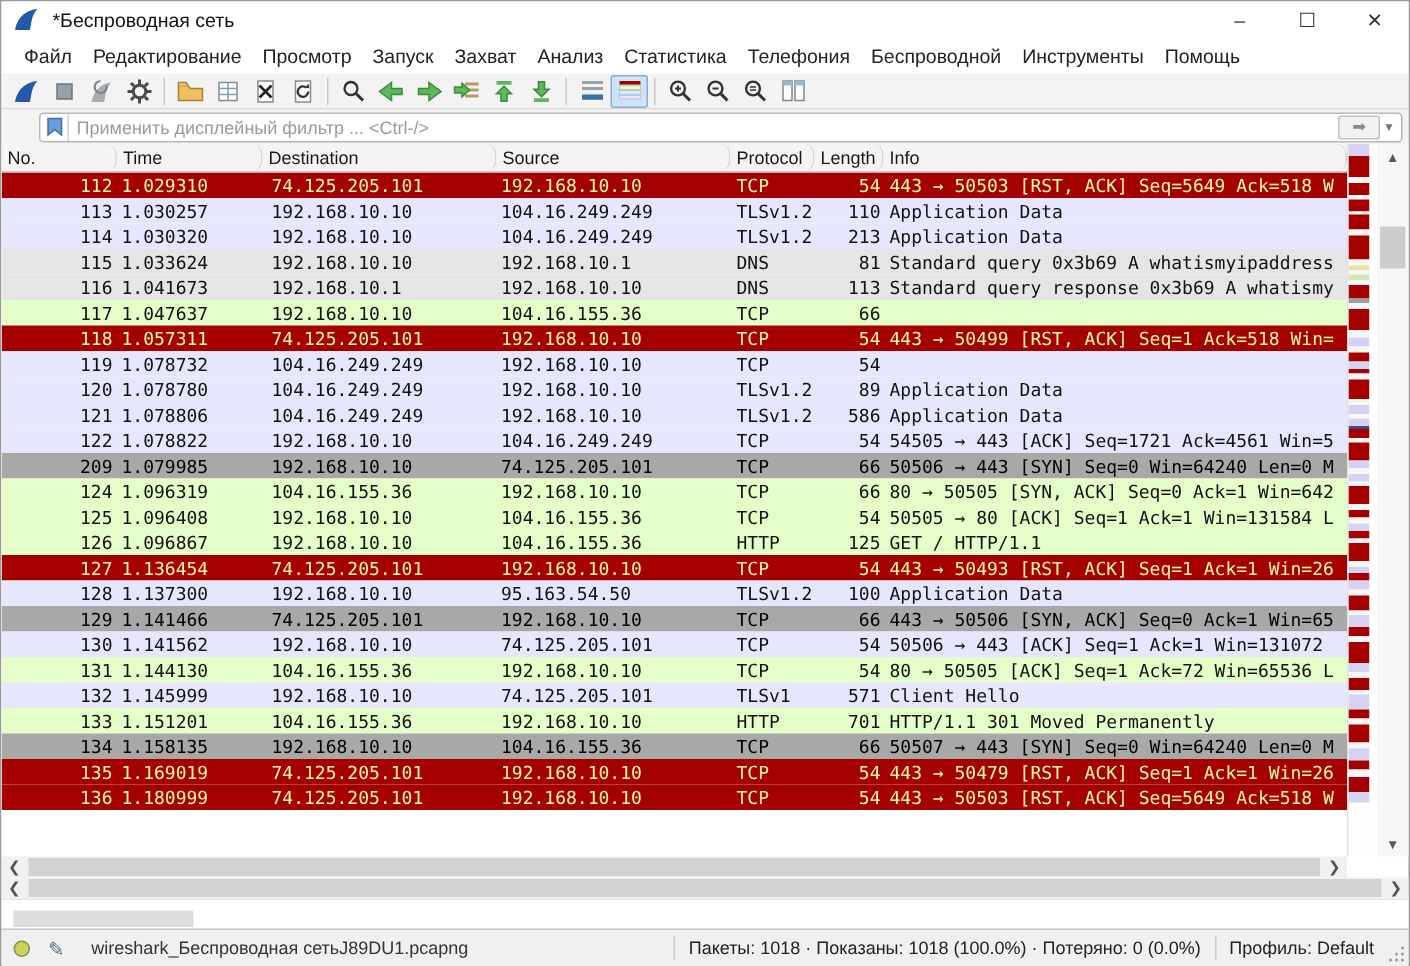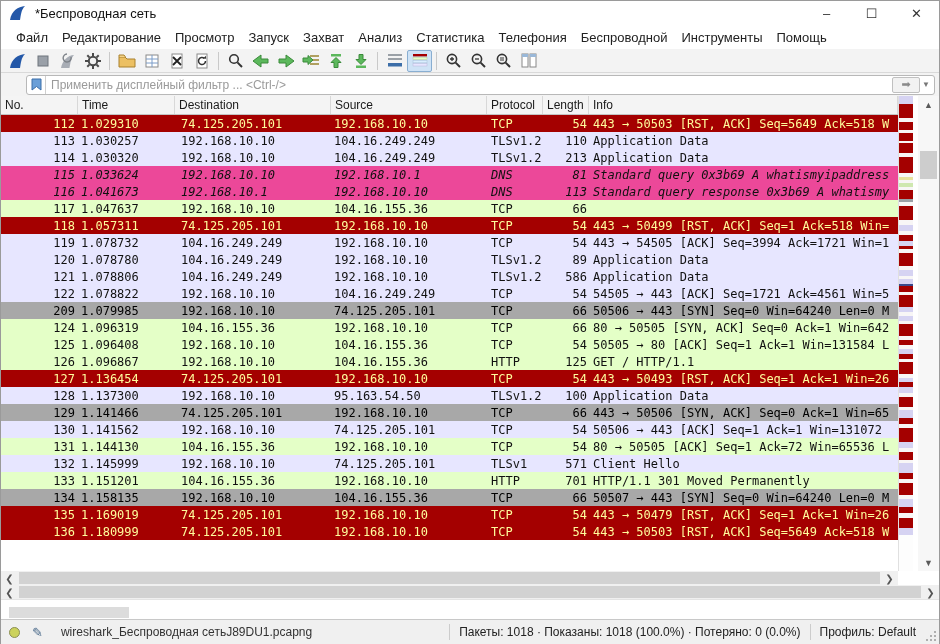--- a/index.html
+++ b/index.html
@@ -31,21 +31,21 @@
   .bookmark-btn { width:19px; height:18px; border-right:1px solid #cfcfcf; display:flex; align-items:center; justify-content:center; }
   .filter-input { flex:1; border:0; outline:0; font-size:12px; color:#222; padding:0 5px; font-family:"Liberation Sans",sans-serif; background:transparent; }
   .filter-input::placeholder { color:#9a9a9a; }
   .apply-btn { width:28px; height:16px; border:1px solid #c0c0c0; border-radius:2px; background:#f2f2f2; color:#8a8a8a; font-size:11px; display:flex; align-items:center; justify-content:center; margin-right:2px; }
   .apply-caret { font-size:8px; color:#777; margin-right:4px; }
   .add-filter-btn { width:22px; height:19px; display:flex; align-items:center; justify-content:center; font-size:15px; color:#444; margin-left:6px; }
 
   
   .list-wrap { position:absolute; left:0; top:95px; width:897px; height:475px; overflow:hidden; background:#fff; }
   .phead { display:grid; grid-template-columns:77px 97px 156px 156px 56px 46px 1fr; height:19px; background:#f4f4f4; border-bottom:1px solid #c4c4c4; font-size:12px; color:#1a1a1a; }
-  .phead .hc { padding:2px 4px 4px 4px; border-right:1px solid #d8d8d8; white-space:nowrap; overflow:hidden; }
+  .phead .hc { padding:2px 4px 4px 4px; border-right:1px solid #d8d8d8; white-space:nowrap; overflow:hidden;border-radius:7px; }
   .rows { height:456px; overflow:hidden; }
   .prow { display:grid; grid-template-columns:77px 97px 156px 156px 56px 46px 1fr; height:17px; font-family:"DejaVu Sans Mono", monospace; font-size:12px; line-height:18.24px; white-space:nowrap; }
   .prow .c { overflow:hidden; }
   .c.no { text-align:right; padding-right:3px; }
   .c.time { padding-left:3px; }
   .c.src { padding-left:6px; }
   .c.dst { padding-left:3px; }
   .c.proto { padding-left:4px; }
   .c.len { text-align:right; padding-right:2px; }
   .c.info { padding-left:4px; }
@@ -69,21 +69,21 @@
   .statusbar { position:absolute; left:0; top:618px; right:0; height:25px; background:#f0f0f0; border-top:1px solid #c8c8c8; display:flex; align-items:center; font-size:12px; color:#222; }
   .expert-dot { width:11px; height:11px; border-radius:50%; background:#ccd25c; border:1px solid #8b8f55; margin-left:8px; }
   .pencil { margin-left:12px; font-size:13px; color:#4a6a8a; }
   .fname { margin-left:18px; color:#333; }
   .status-right { margin-left:auto; display:flex; align-items:center; height:100%; }
   .sb-sec { padding:0 9px; height:70%; display:flex; align-items:center; border-left:1px solid #cccccc; }
   .grip { width:12px; height:12px; margin:8px 2px 0 0; }
 
   .red   { background:#a40000; color:#fffc9c; }
   .lav   { background:#e7e6ff; color:#111; }
-  .blue  { background:#ec4899; color:#111;font-style:italic; }
+  .blue  { background:#e5e5e5; color:#111; }
   .green { background:#e4ffc7; color:#111; }
   .gray  { background:#a8a8a8; color:#000; }
 </style>
 </head>
 <body>
 
 <div id="win">
 
   <div class="titlebar">
     <svg class="app-icon" viewBox="0 0 18 16">
@@ -387,21 +387,20 @@
           <div class="c len">54</div>
           <div class="c info">443 → 50499 [RST, ACK] Seq=1 Ack=518 Win=</div>
         </div>
         <div class="prow lav">
           <div class="c no">119</div>
           <div class="c time">1.078732</div>
           <div class="c src">104.16.249.249</div>
           <div class="c dst">192.168.10.10</div>
           <div class="c proto">TCP</div>
           <div class="c len">54</div>
-          <div class="c info">443 → 54505 [ACK] Seq=3994 Ack=1721 Win=1</div>
         </div>
         <div class="prow lav">
           <div class="c no">120</div>
           <div class="c time">1.078780</div>
           <div class="c src">104.16.249.249</div>
           <div class="c dst">192.168.10.10</div>
           <div class="c proto">TLSv1.2</div>
           <div class="c len">89</div>
           <div class="c info">Application Data</div>
         </div>

